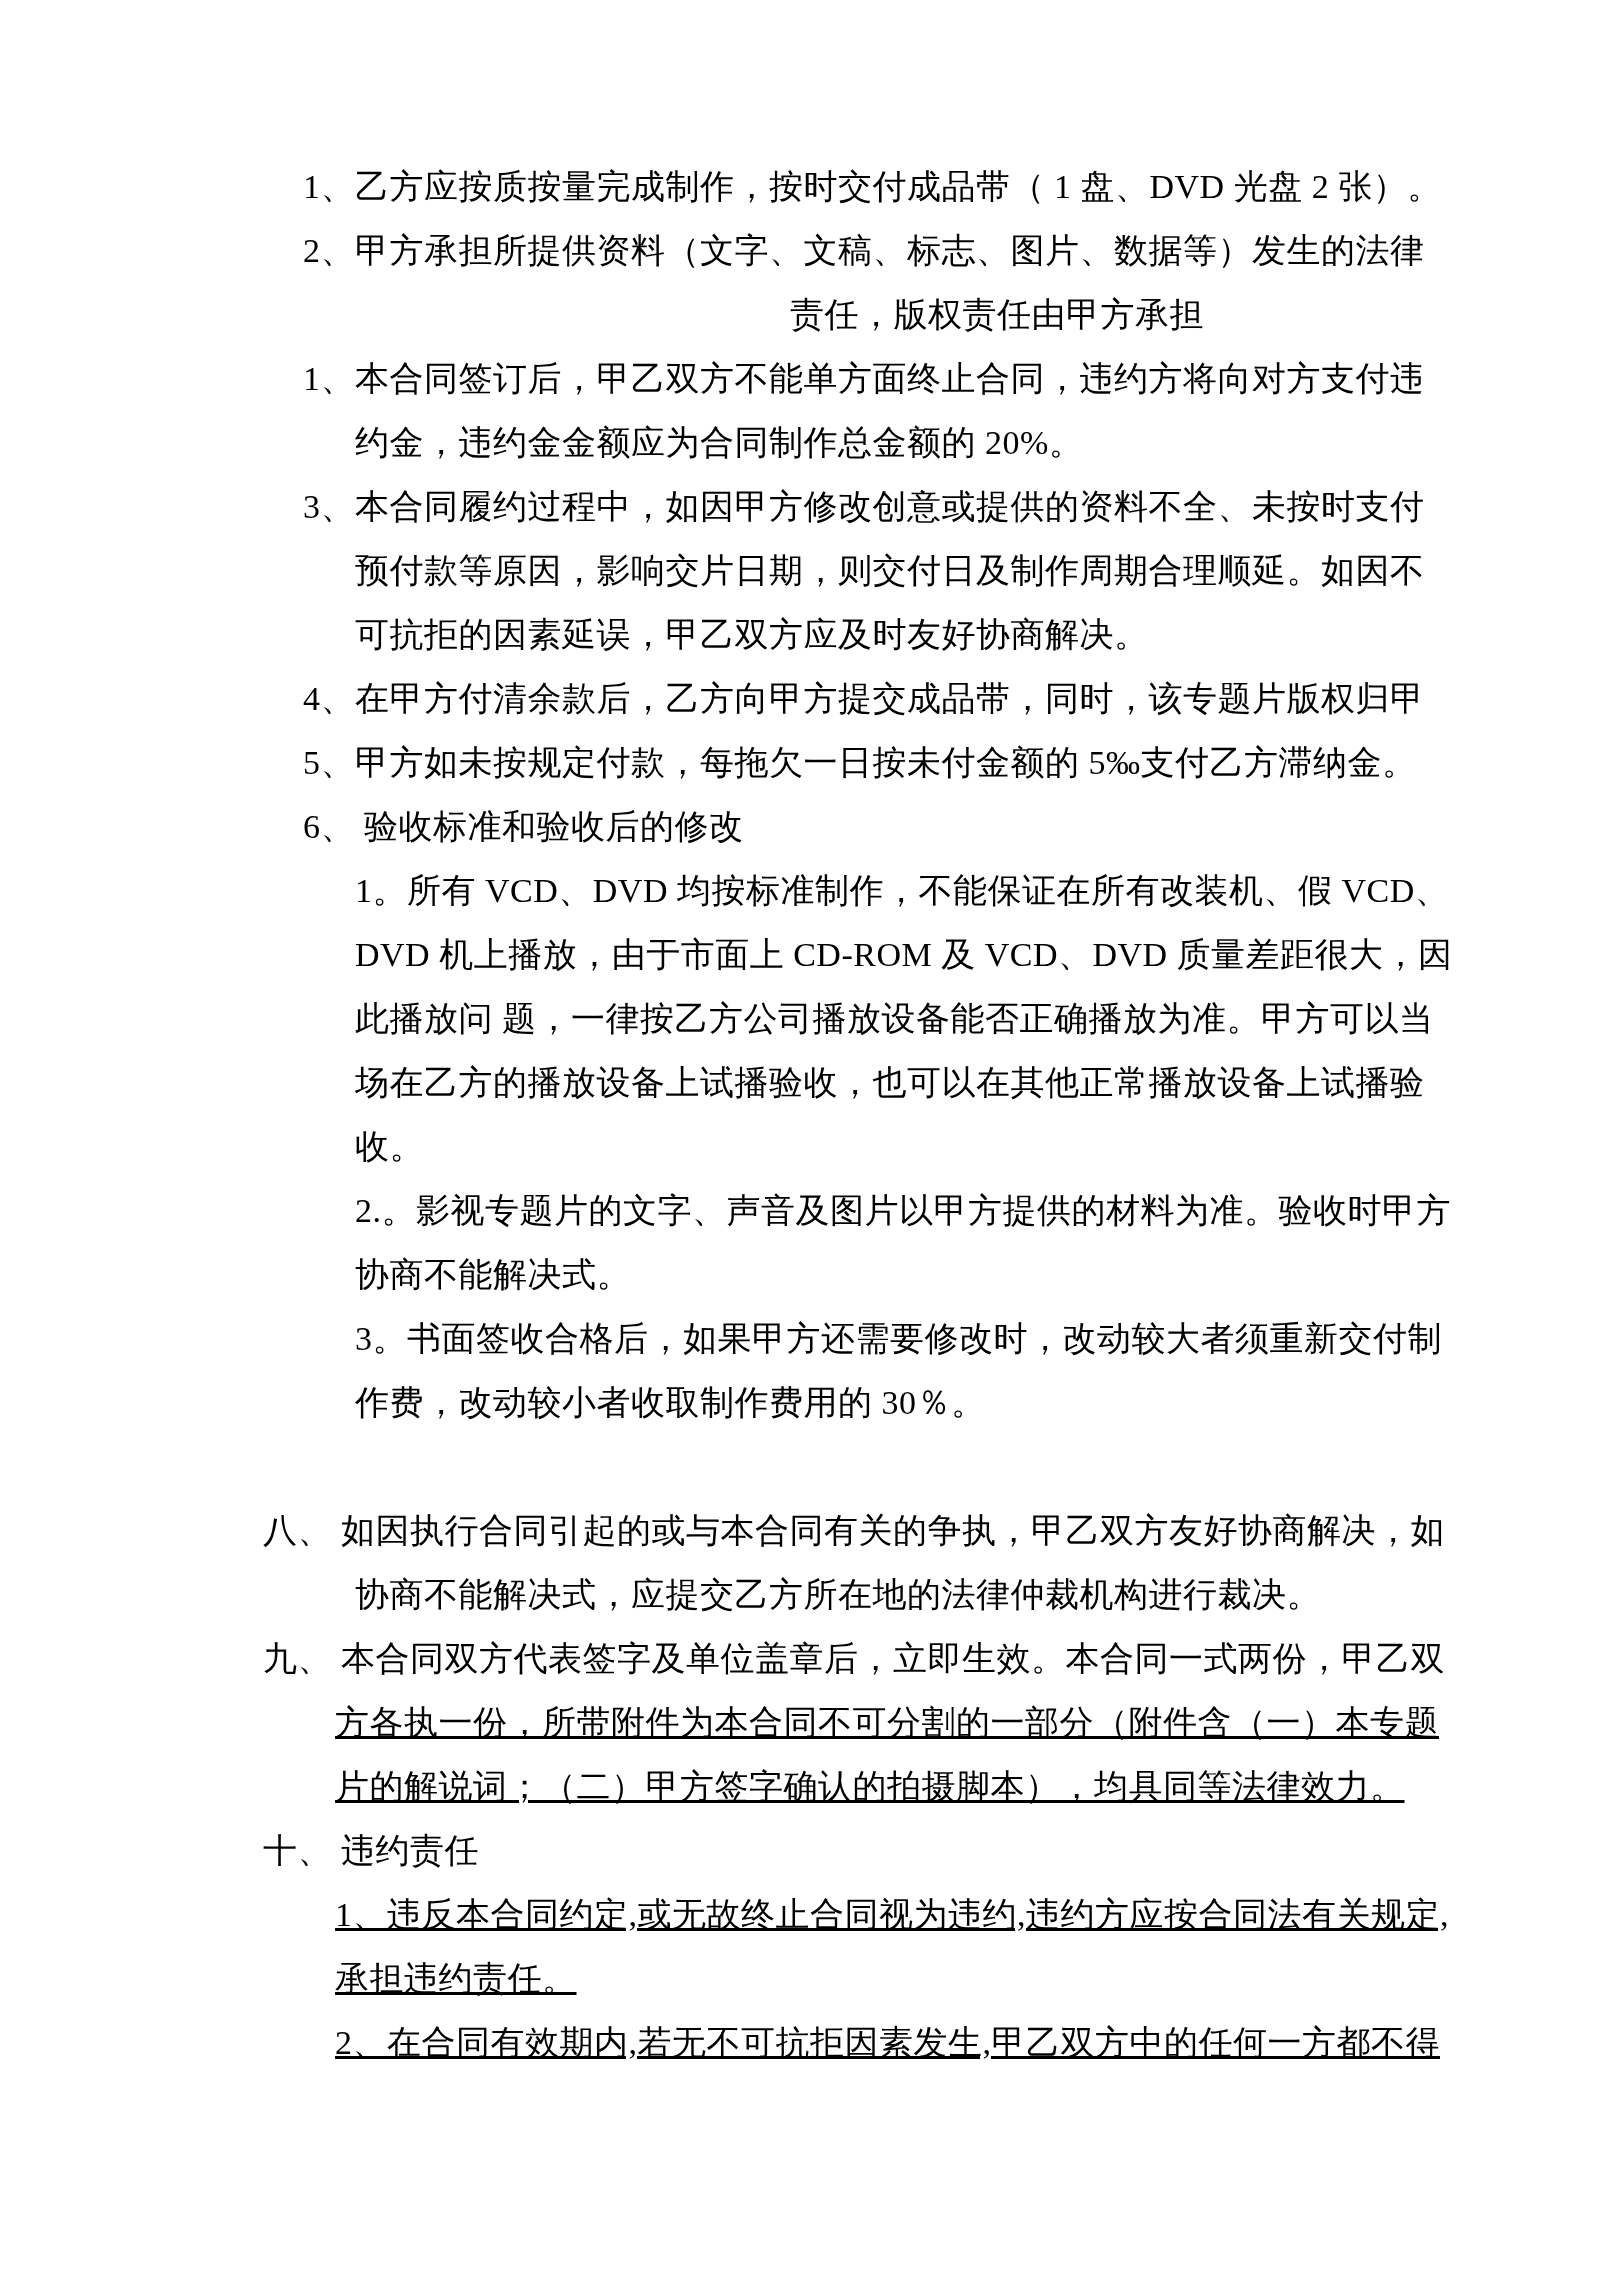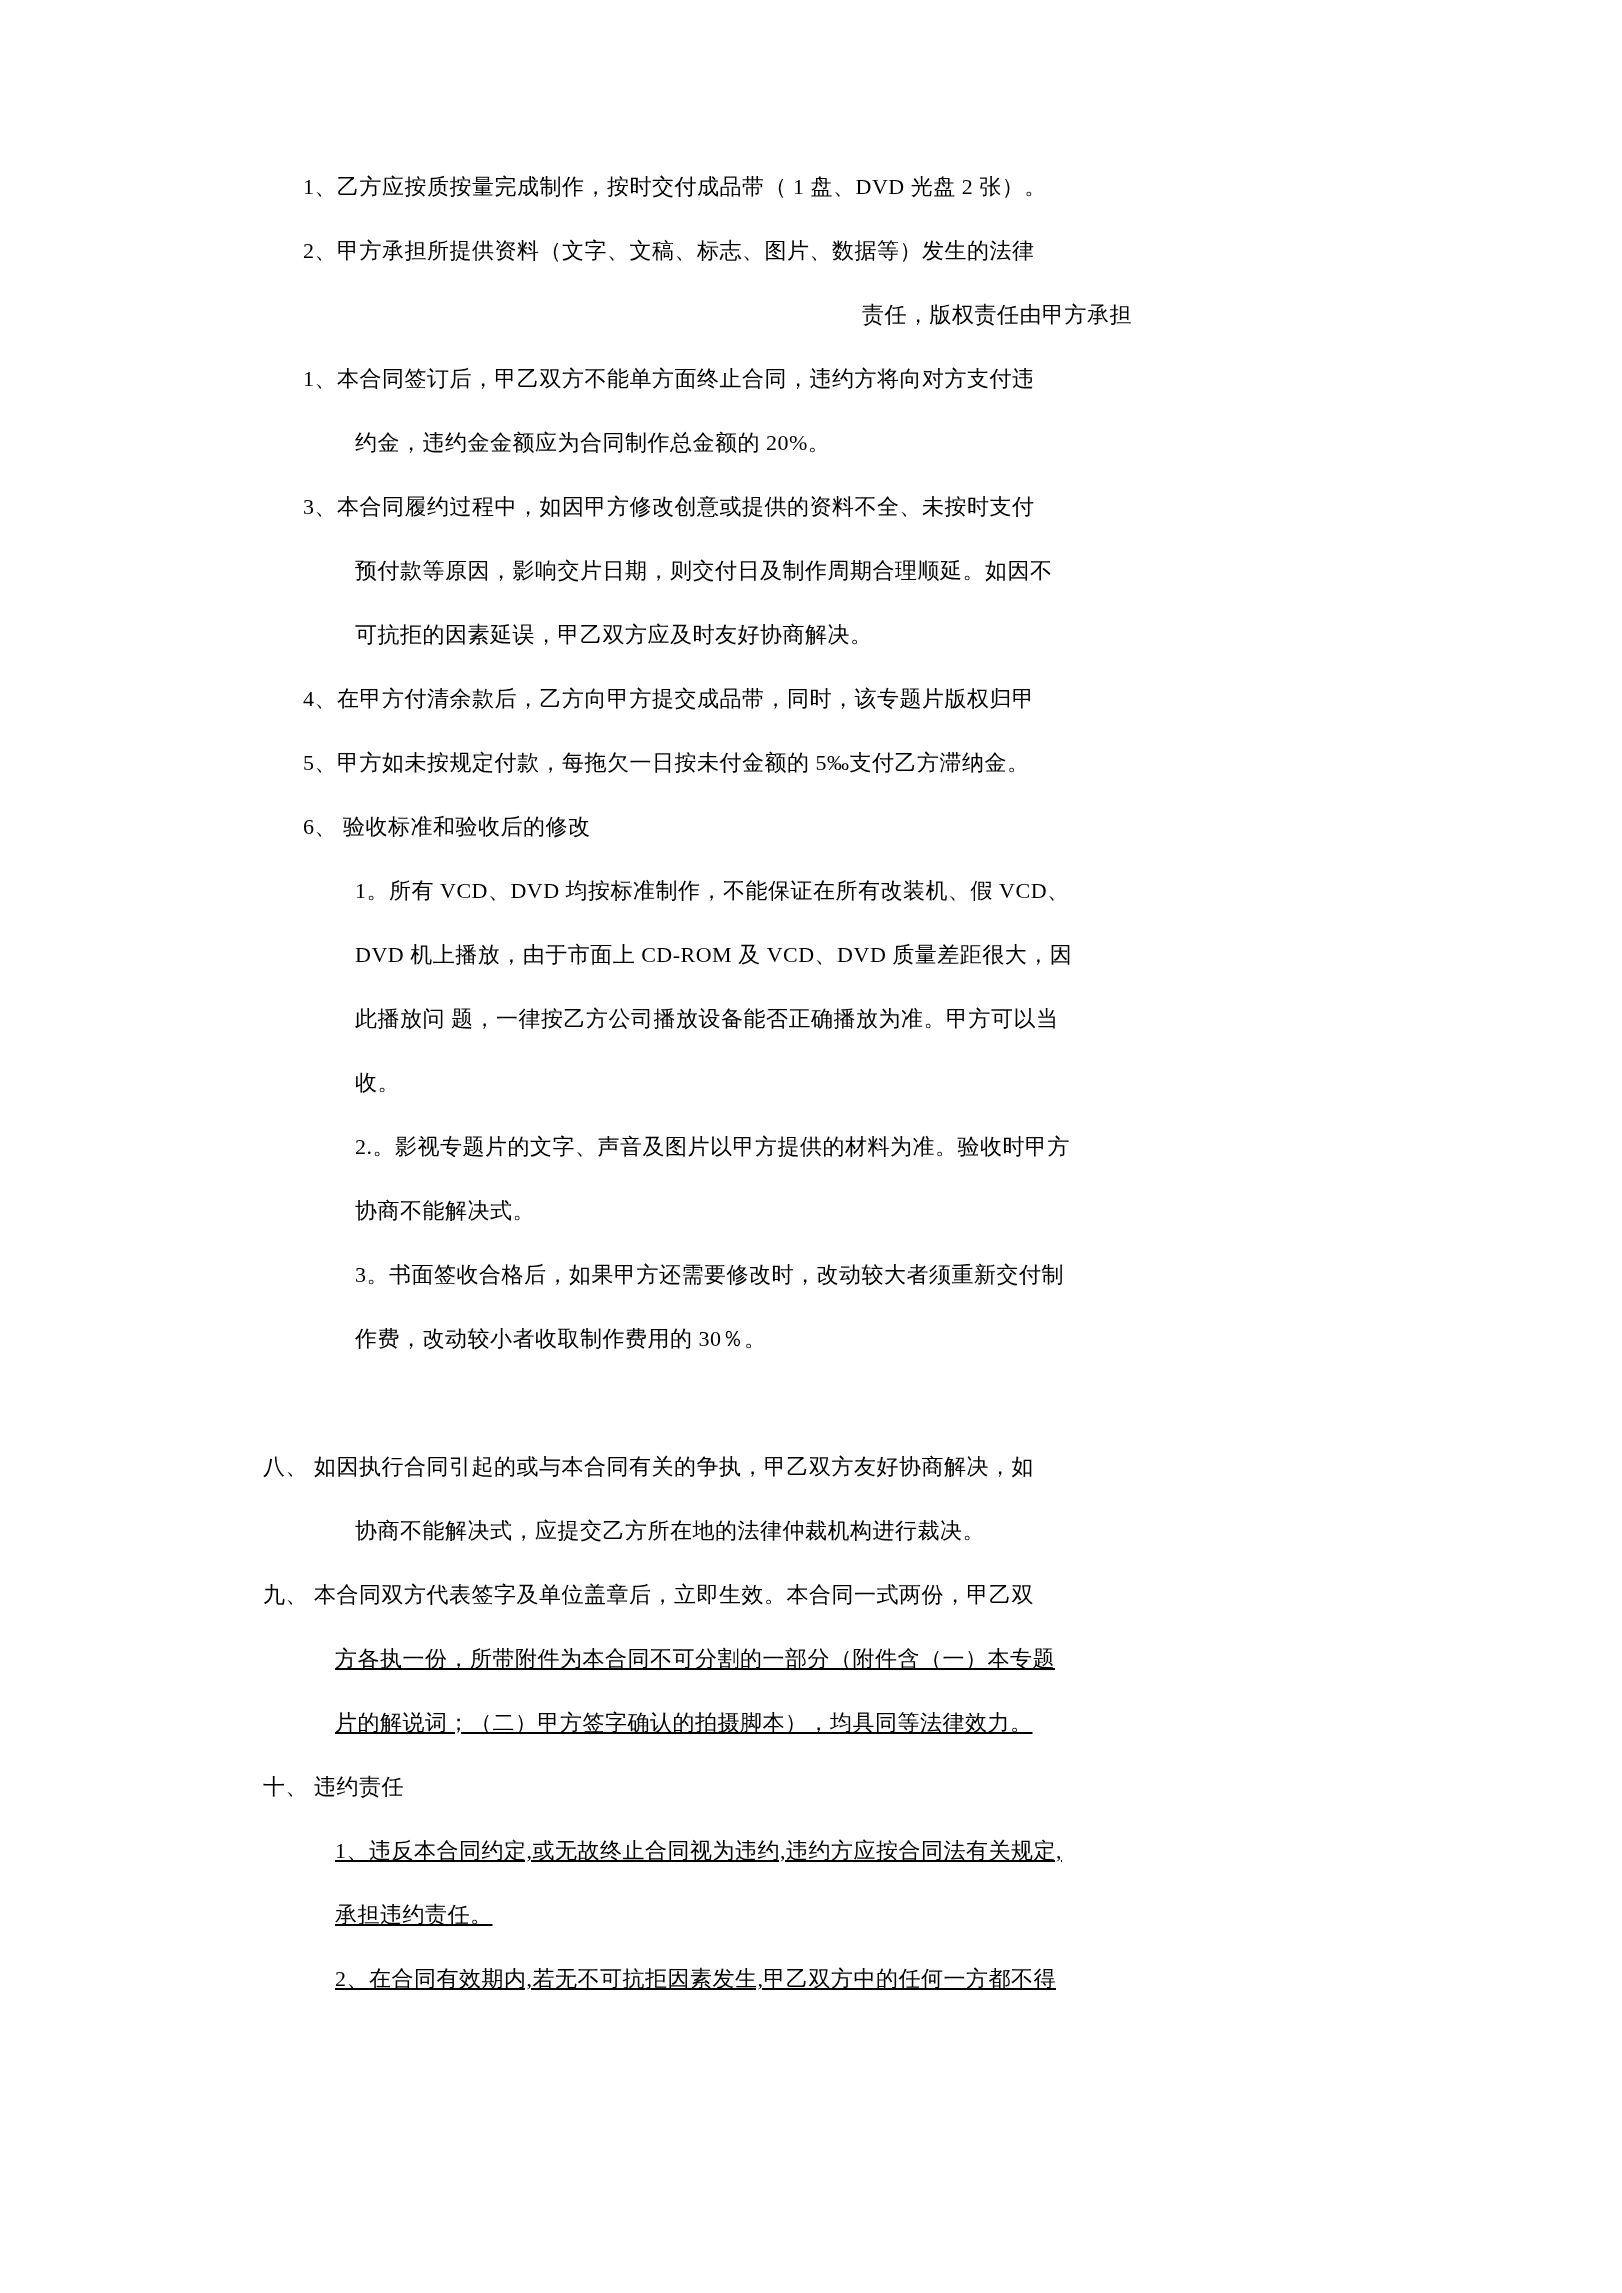--- a/index.html
+++ b/index.html
@@ -13,21 +13,21 @@
     height: 2294px;
     background: #ffffff;
     overflow: hidden;
     font-family: "Liberation Serif", "DejaVu Serif", serif;
     color: #000000;
   }
   .doc {
     padding-top: 155px;
   }
   .line {
-    font-size: 22px;
+    font-size: 34px;
     line-height: 64px;
     height: 64px;
     white-space: nowrap;
     letter-spacing: 0.5px;
   }
   
   .ind-a  { padding-left: 303px; }  
   .ind-b  { padding-left: 355px; }  
   .ind-b2 { padding-left: 371px; text-align: center; }  
   .ind-c  { padding-left: 263px; }  
@@ -46,20 +46,21 @@
       <div class="line ind-b">约金，违约金金额应为合同制作总金额的 20%。</div>
       <div class="line ind-a">3、本合同履约过程中，如因甲方修改创意或提供的资料不全、未按时支付</div>
       <div class="line ind-b">预付款等原因，影响交片日期，则交付日及制作周期合理顺延。如因不</div>
       <div class="line ind-b">可抗拒的因素延误，甲乙双方应及时友好协商解决。</div>
       <div class="line ind-a">4、在甲方付清余款后，乙方向甲方提交成品带，同时，该专题片版权归甲</div>
       <div class="line ind-a">5、甲方如未按规定付款，每拖欠一日按未付金额的 5‰支付乙方滞纳金。</div>
       <div class="line ind-a">6、 验收标准和验收后的修改</div>
       <div class="line ind-b">1。所有 VCD、DVD 均按标准制作，不能保证在所有改装机、假 VCD、</div>
       <div class="line ind-b">DVD 机上播放，由于市面上 CD-ROM 及 VCD、DVD 质量差距很大，因</div>
       <div class="line ind-b">此播放问 题，一律按乙方公司播放设备能否正确播放为准。甲方可以当</div>
+      <div class="line ind-b">场在乙方的播放设备上试播验收，也可以在其他正常播放设备上试播验</div>
       <div class="line ind-b">收。</div>
       <div class="line ind-b">2.。影视专题片的文字、声音及图片以甲方提供的材料为准。验收时甲方</div>
       <div class="line ind-b">协商不能解决式。</div>
       <div class="line ind-b">3。书面签收合格后，如果甲方还需要修改时，改动较大者须重新交付制</div>
       <div class="line ind-b">作费，改动较小者收取制作费用的 30％。</div>
       <div class="line ind-a"></div>
       <div class="line ind-c">八、 如因执行合同引起的或与本合同有关的争执，甲乙双方友好协商解决，如</div>
       <div class="line ind-b">协商不能解决式，应提交乙方所在地的法律仲裁机构进行裁决。</div>
       <div class="line ind-c">九、 本合同双方代表签字及单位盖章后，立即生效。本合同一式两份，甲乙双</div>
       <div class="line ind-d">方各执一份，所带附件为本合同不可分割的一部分（附件含（一）本专题</div>

